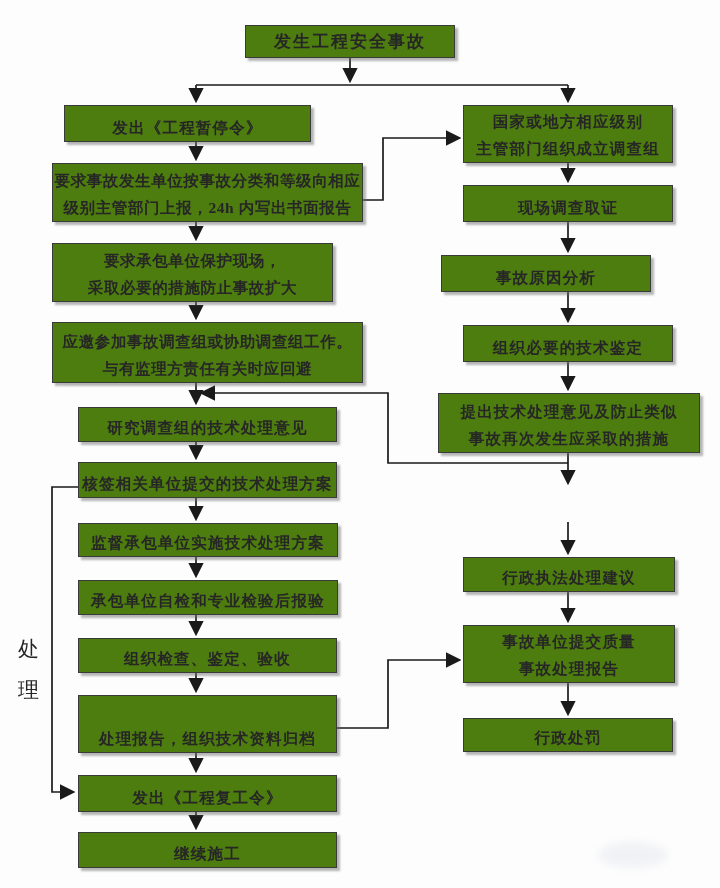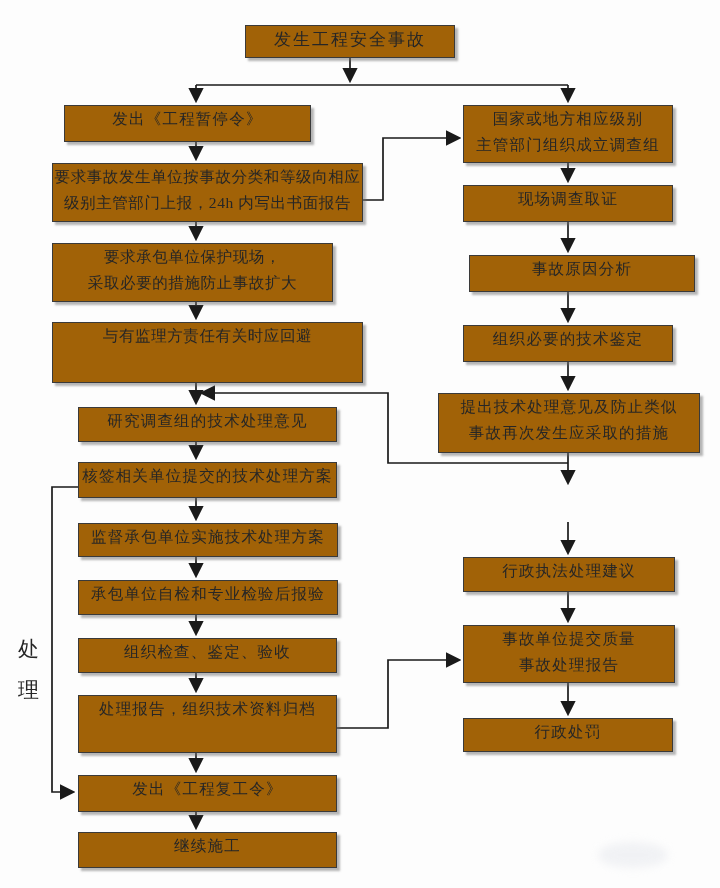--- a/index.html
+++ b/index.html
@@ -6,30 +6,31 @@
   body{
     width:720px;height:888px;
     background:#fdfdfd;
     font-family:"Liberation Serif","DejaVu Serif",serif;
     position:relative;
   }
   .stage{position:relative;width:720px;height:888px;overflow:hidden;}
   svg.connectors{position:absolute;left:0;top:0;z-index:1;}
   .node{
     position:absolute;z-index:2;
-    background:#a16207;
+    background:#4d7c0f;
     border:1.8px solid #3a3a3a;
     box-shadow:3px 3px 2px rgba(110,110,110,0.5);
     box-sizing:border-box;
-    display:flex;flex-direction:column;justify-content:flex-start;align-items:center;
+    display:flex;flex-direction:column;justify-content:flex-end;align-items:center;
     text-align:center;
     color:#262626;
     font-size:15.5px;
     letter-spacing:1.2px;
     line-height:1.7;
+    font-weight:bold;
   }
   .node .ln{display:block;white-space:nowrap;}
   .node.start{font-size:17px;letter-spacing:2px;}
   .node.wide{font-size:15.5px;letter-spacing:0.6px;}
   .side-label{
     position:absolute;z-index:2;
     left:18px;top:635px;
     display:flex;flex-direction:column;gap:13px;
     font-size:21px;color:#262626;letter-spacing:0;
   }
@@ -102,20 +103,21 @@
     <span class="ln">要求事故发生单位按事故分类和等级向相应</span>
     <span class="ln">级别主管部门上报，24h 内写出书面报告</span>
   </div>
 
   <div class="node wide" style="left:52px;top:243px;width:281px;height:59px">
     <span class="ln">要求承包单位保护现场，</span>
     <span class="ln">采取必要的措施防止事故扩大</span>
   </div>
 
   <div class="node wide" style="left:52px;top:322px;width:311px;height:61px">
+    <span class="ln">应邀参加事故调查组或协助调查组工作。</span>
     <span class="ln">与有监理方责任有关时应回避</span>
   </div>
 
   <div class="node" style="left:78px;top:407px;width:259px;height:35px">
     <span class="ln">研究调查组的技术处理意见</span>
   </div>
 
   <div class="node" style="left:78px;top:462px;width:259px;height:36px">
     <span class="ln">核签相关单位提交的技术处理方案</span>
   </div>
@@ -146,21 +148,21 @@
   </div>
 
   <div class="node" style="left:78px;top:832px;width:259px;height:36px">
     <span class="ln">继续施工</span>
   </div>
 
   <div class="node" style="left:463px;top:185px;width:210px;height:37px">
     <span class="ln">现场调查取证</span>
   </div>
 
-  <div class="node" style="left:469px;top:255px;width:226px;height:37px">
+  <div class="node" style="left:441px;top:255px;width:210px;height:37px">
     <span class="ln">事故原因分析</span>
   </div>
 
   <div class="node" style="left:463px;top:325px;width:210px;height:37px">
     <span class="ln">组织必要的技术鉴定</span>
   </div>
 
   <div class="node" style="left:438px;top:393px;width:262px;height:60px">
     <span class="ln">提出技术处理意见及防止类似</span>
     <span class="ln">事故再次发生应采取的措施</span>

